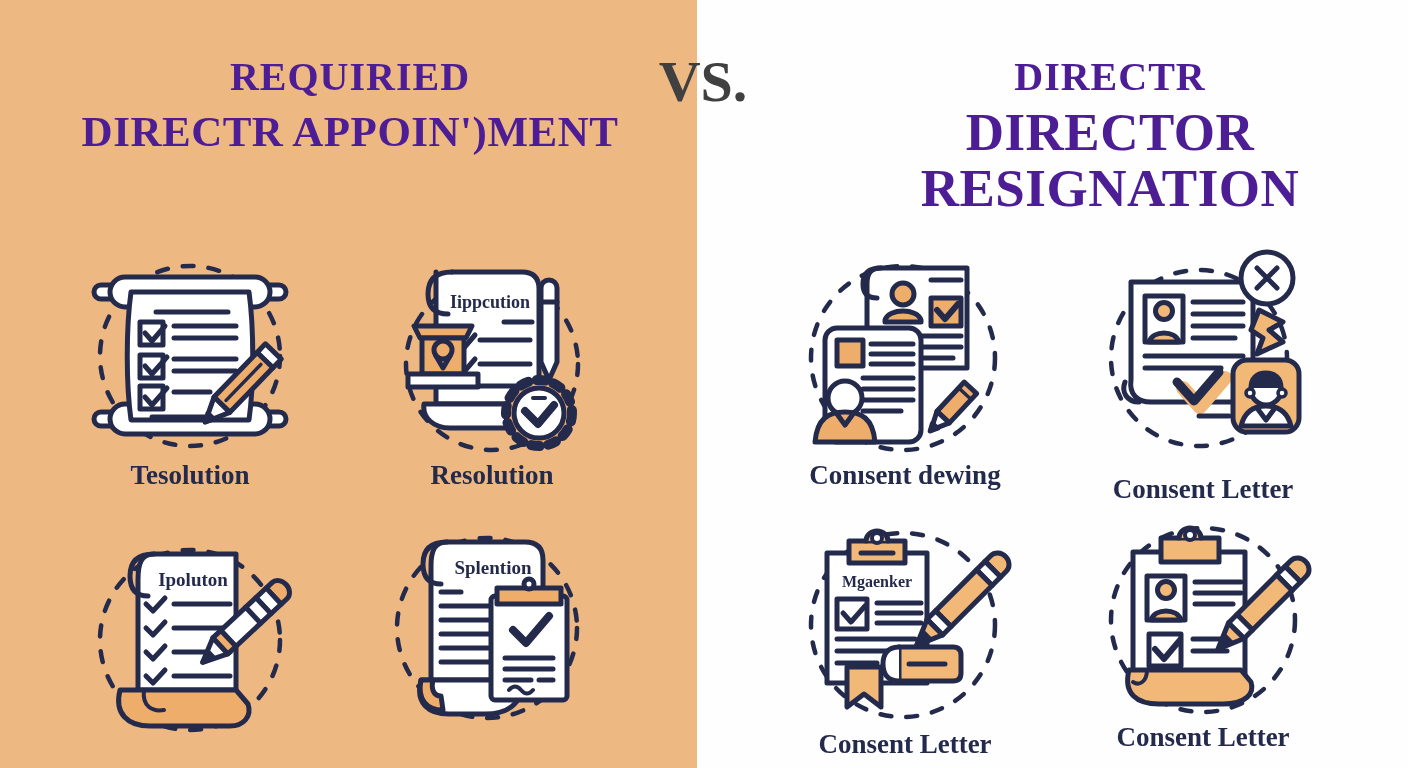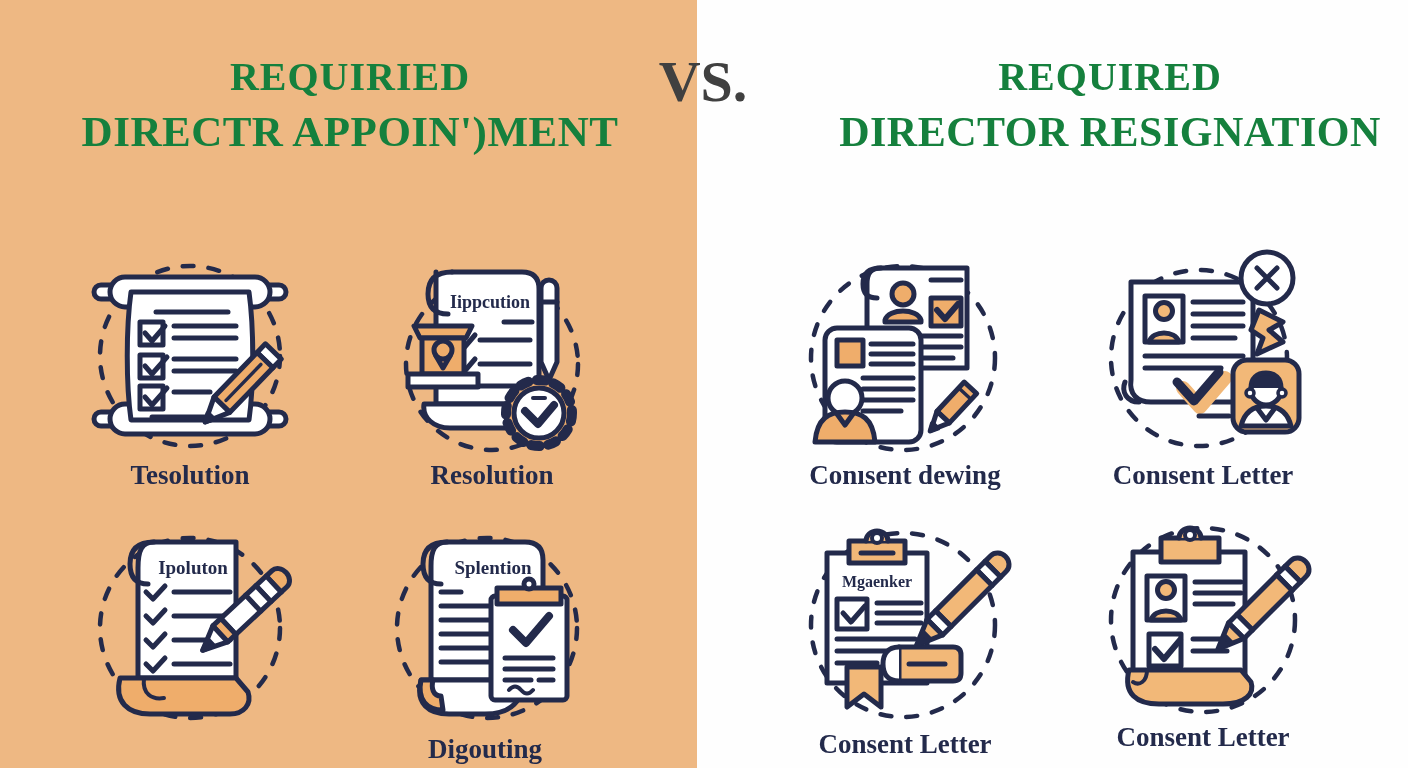--- a/index.html
+++ b/index.html
@@ -1,53 +1,53 @@
 <!DOCTYPE html>
 <html><head>
 <meta charset="utf-8">
 <style>
   html,body{margin:0;padding:0;}
   body{width:1408px;height:768px;overflow:hidden;font-family:"Liberation Serif",serif;}
   .stage{position:relative;width:1408px;height:768px;background:#FFFFFF;}
   .panel-left{position:absolute;left:0;top:0;width:697px;height:768px;background:#EEB883;}
   .panel-right{position:absolute;left:697px;top:0;width:711px;height:768px;background:#FEFEFE;}
-  .title{position:absolute;top:50px;text-align:center;color:#15803d;font-weight:bold;z-index:3;}
+  .title{position:absolute;top:50px;text-align:center;color:#4c1d95;font-weight:bold;z-index:3;}
   .title .l1{font-size:40px;line-height:54px;letter-spacing:1px;}
   .title .l2{font-size:43px;line-height:56px;letter-spacing:0.5px;text-align:center;}
   .title-left{left:30px;width:640px;}
   .title-right{left:830px;width:560px;}
-  .title-right .l2{font-size:42px;}
+  .title-right .l2{font-size:53px;}
   .vs{position:absolute;left:628px;top:48px;width:150px;text-align:center;
       font-size:58px;font-weight:bold;color:#404040;z-index:4;}
   .icon-card{position:absolute;width:220px;text-align:center;z-index:2;}
   .icon-card svg{width:200px;height:200px;display:block;margin:0 auto;overflow:visible;}
   .icon-label{margin-top:4px;font-size:27px;font-weight:bold;color:#232A4B;line-height:30px;}
   .c1{left:80px;top:256px;}  .c2{left:382px;top:256px;}
-  .c3{left:80px;top:528px;}  .c4{left:375px;top:530px;}
+  .c3{left:80px;top:540px;}  .c4{left:375px;top:530px;}
   .c5{left:795px;top:256px;} .c6{left:1093px;top:250px;}
   .c7{left:795px;top:525px;} .c8{left:1093px;top:518px;}
-  .c6 .icon-label{margin-top:10px;}
+  .c6 .icon-label{margin-top:24px;}
   text{font-family:"Liberation Serif",serif;font-weight:bold;}
 </style>
 </head>
 <body>
 
 <div class="stage">
   <div class="panel-left"></div>
   <div class="panel-right"></div>
 
   <div class="title title-left">
     <div class="l1">REQUIRIED</div>
     <div class="l2">DIRECTR APPOIN')MENT</div>
   </div>
 
   <div class="vs">VS.</div>
 
   <div class="title title-right">
-    <div class="l1">REQUIRED</div>
+    <div class="l1">DIRECTR</div>
     <div class="l2">DIRECTOR RESIGNATION</div>
   </div>
 
   <div class="icon-card c2">
     <svg viewBox="0 0 200 200">
       <g stroke="#232A4B" stroke-width="5" fill="none" stroke-linecap="round" stroke-linejoin="round">
         <circle cx="100" cy="108" r="86" stroke-width="4.5" stroke-dasharray="11 15"></circle>
         <path d="M149 32 a8 8 0 0 1 16 0 l0 74 l-8 18 l-8 -18 z" fill="#FFFFFF"></path>
         <line x1="149" y1="46" x2="165" y2="46"></line>
         <path d="M60 16 H130 Q147 16 147 33 V148 H44 V16" fill="#FFFFFF"></path>
@@ -159,21 +159,20 @@
         <rect x="112" y="58" width="64" height="16" fill="#EFAD6B"></rect>
         <circle cx="144" cy="54" r="5" fill="#FFFFFF"></circle>
         <path d="M128 100 l13 13 l23 -27" stroke-width="8"></path>
         <line x1="120" y1="128" x2="168" y2="128"></line>
         <line x1="120" y1="139" x2="168" y2="139"></line>
         <line x1="120" y1="150" x2="146" y2="150"></line>
         <line x1="154" y1="150" x2="168" y2="150"></line>
         <path d="M124 160 q6 -7 12 0 t12 0" stroke-width="4"></path>
       </g>
     </svg>
-    <div class="icon-label">Digouting</div>
   </div>
 
   <div class="icon-card c5">
     <svg viewBox="0 0 200 200">
       <g stroke="#232A4B" stroke-width="5" fill="none" stroke-linecap="round" stroke-linejoin="round">
         <circle cx="98" cy="102" r="92" stroke-width="4.5" stroke-dasharray="11 15"></circle>
         <path d="M76 12 H162 V112 H62 V28 C62 17 66 12 76 12 Z" fill="#FFFFFF"></path>
         <path d="M76 12 Q58 12 58 28 Q58 42 72 42" fill="none"></path>
         <circle cx="98" cy="38" r="11" fill="#EFAD6B"></circle>
         <path d="M80 64 C84 52 112 52 116 64 L116 66 H80 Z" fill="#EFAD6B"></path>

